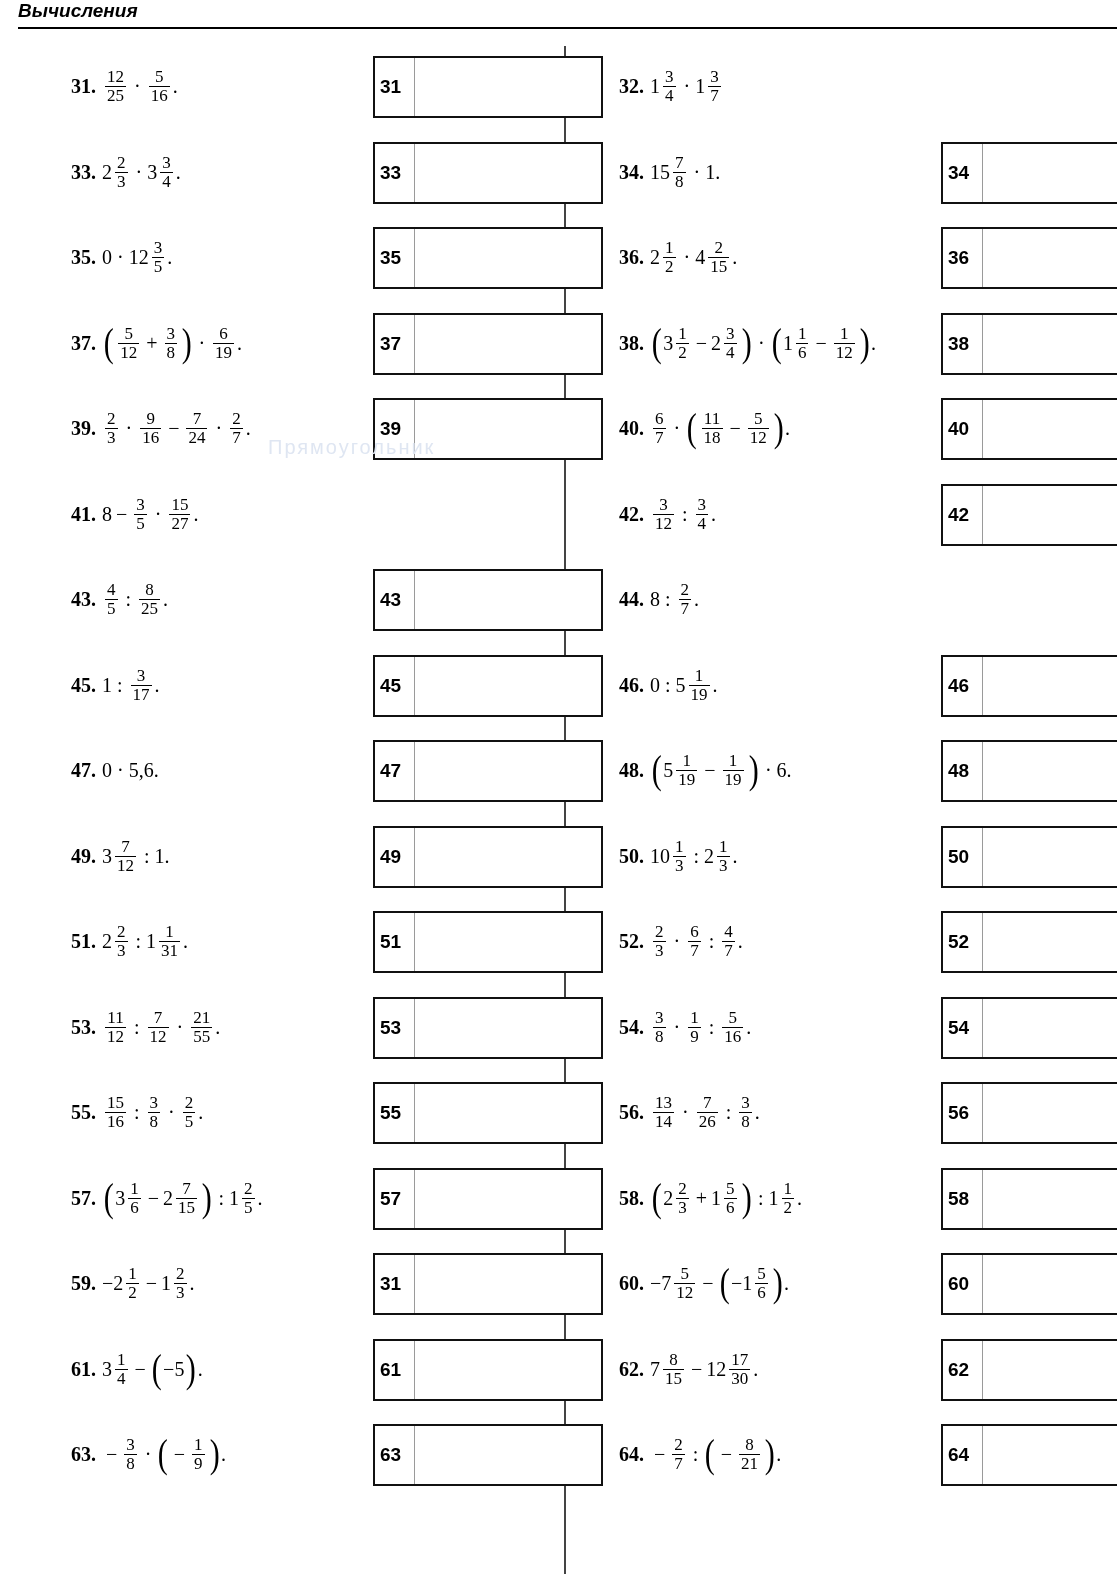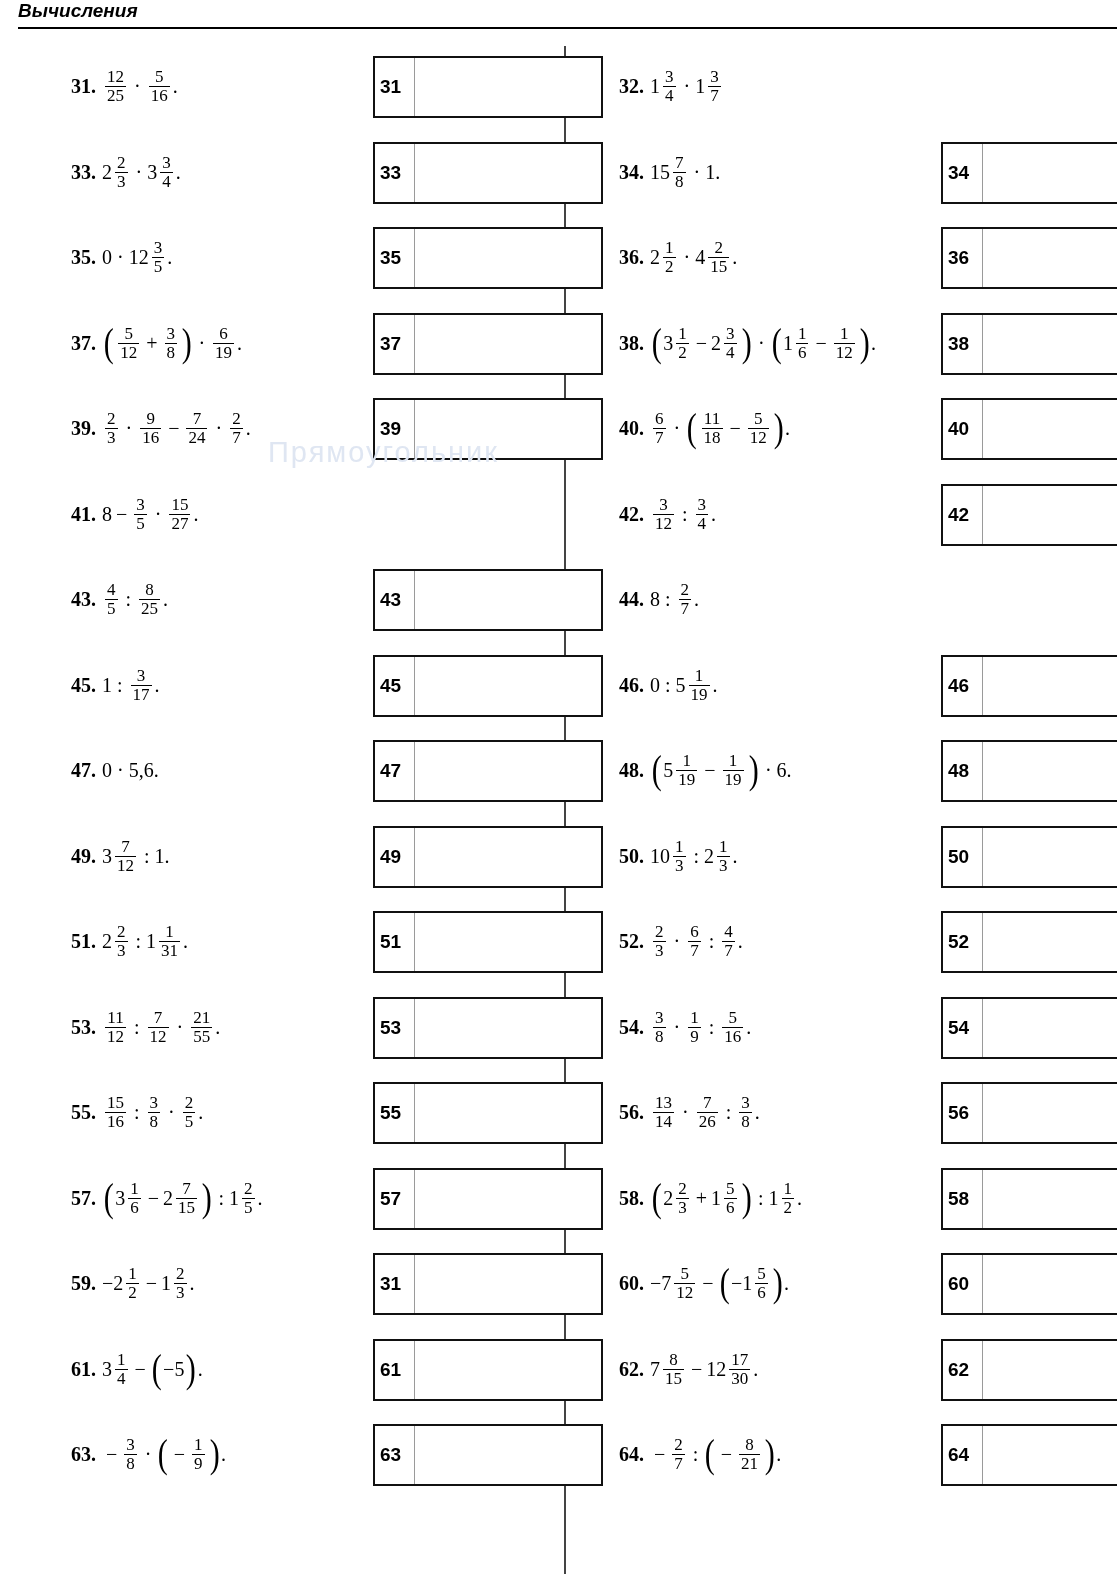--- a/index.html
+++ b/index.html
@@ -44,21 +44,21 @@
     left: 564px;
     width: 0;
     height: 1528px;
     border-left: 2px solid #444;
   }
   .watermark {
     position: absolute;
     left: 268px;
     top: 436px;
     font-family: "Liberation Sans", sans-serif;
-    font-size: 29px;
+    font-size: 20px;
     color: #dfe6f2;
     letter-spacing: 2px;
     z-index: 5;
     pointer-events: none;
   }
   .grid {
     position: absolute;
     top: 44px;
     left: 0;
     width: 926px;

